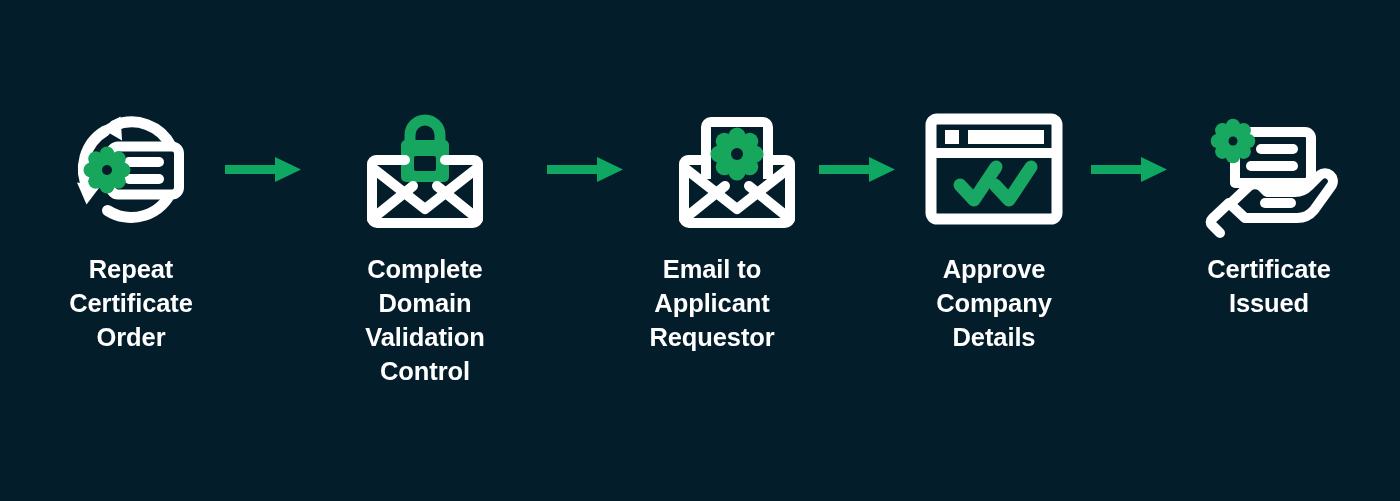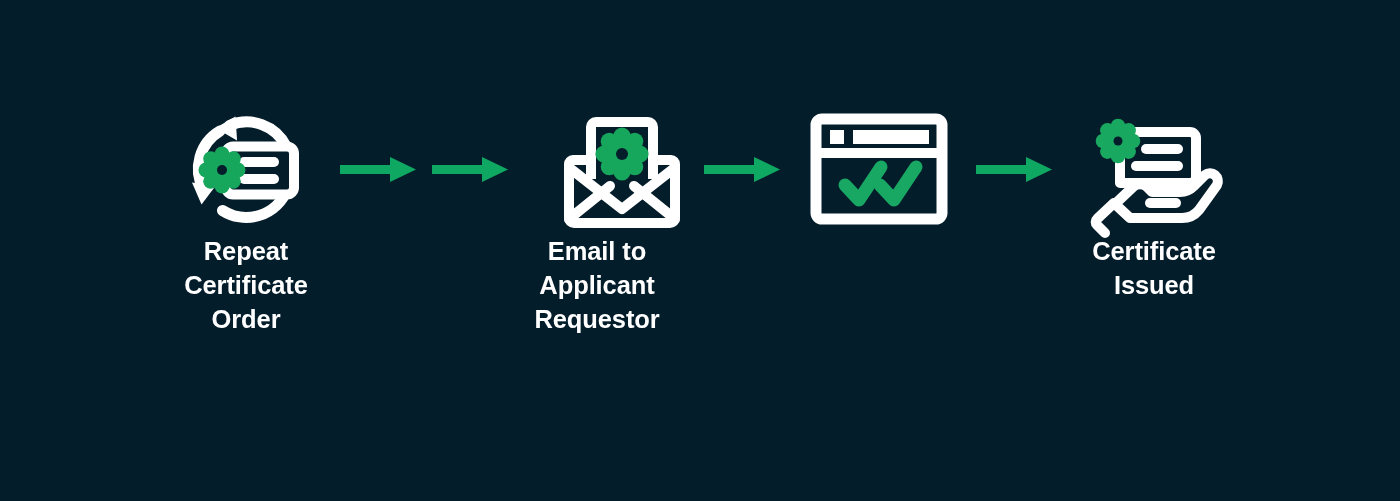--- a/index.html
+++ b/index.html
@@ -45,20 +45,21 @@
     align-items: center;
     justify-content: center;
   }
 
   .step-icon svg {
     display: block;
     overflow: visible;
   }
 
   .step-label {
+    margin-top: 18px;
     text-align: center;
     color: #ffffff;
     font-size: 25.5px;
     line-height: 34px;
     font-weight: bold;
     letter-spacing: -0.1px;
     white-space: pre-line;
     width: 200px;
   }
 
@@ -131,20 +132,44 @@
 Order</div>
     </div>
 
     <div class="arrow">
       <svg width="78" height="32" viewBox="0 0 78 32">
         <rect x="0" y="12" width="56" height="9" fill="#0fa863"></rect>
         <path d="M50 4 L76 16.5 L50 29 Z" fill="#0fa863"></path>
       </svg>
     </div>
 
+    <div class="step step-1">
+      <div class="step-icon">
+        <svg width="128" height="126" viewBox="0 0 128 126" fill="none">
+
+          <g>
+            <path d="M49 38 v-9 a15 15 0 0 1 30 0 v9" stroke="#17a65f" stroke-width="11" fill="none" stroke-linecap="round"></path>
+            <rect x="40" y="34" width="48" height="42" rx="5" fill="#17a65f"></rect>
+            <rect x="53" y="50" width="22" height="15" rx="2" fill="#041d2b"></rect>
+          </g>
+
+          <g>
+            <path d="M11 61.5 L64 103 L117 61.5 L117 112 a5 5 0 0 1 -5 5 L16 117 a5 5 0 0 1 -5 -5 Z" fill="#041d2b" stroke="#ffffff" stroke-width="10" stroke-linejoin="round"></path>
+
+            <path d="M11 62 L11 58 a4 4 0 0 1 4 -4 L44 54" stroke="#ffffff" stroke-width="10" fill="none" stroke-linecap="round" stroke-linejoin="round"></path>
+            <path d="M117 62 L117 58 a4 4 0 0 0 -4 -4 L84 54" stroke="#ffffff" stroke-width="10" fill="none" stroke-linecap="round" stroke-linejoin="round"></path>
+            <path d="M11 113 L52 80" stroke="#ffffff" stroke-width="10" fill="none" stroke-linecap="round"></path>
+            <path d="M117 113 L76 80" stroke="#ffffff" stroke-width="10" fill="none" stroke-linecap="round"></path>
+          </g>
+        </svg>
+      </div>
+      <div class="step-label">Complete Domain
+Validation
+Control</div>
+    </div>
 
     <div class="arrow">
       <svg width="78" height="32" viewBox="0 0 78 32">
         <rect x="0" y="12" width="56" height="9" fill="#0fa863"></rect>
         <path d="M50 4 L76 16.5 L50 29 Z" fill="#0fa863"></path>
       </svg>
     </div>
 
     <div class="step step-2">
       <div class="step-icon">
@@ -195,20 +220,23 @@
           <line x1="11" y1="40" x2="127" y2="40" stroke="#ffffff" stroke-width="10"></line>
 
           <rect x="20" y="17" width="14" height="14" fill="#ffffff"></rect>
 
           <rect x="43" y="17" width="76" height="14" fill="#ffffff"></rect>
 
           <path d="M35 72 L49 87 L71 54" stroke="#19a863" stroke-width="13" fill="none" stroke-linecap="round" stroke-linejoin="round"></path>
           <path d="M70 72 L84 87 L106 54" stroke="#19a863" stroke-width="13" fill="none" stroke-linecap="round" stroke-linejoin="round"></path>
         </svg>
       </div>
+      <div class="step-label">Approve
+Company
+Details</div>
     </div>
 
     <div class="arrow">
       <svg width="78" height="32" viewBox="0 0 78 32">
         <rect x="0" y="12" width="56" height="9" fill="#0fa863"></rect>
         <path d="M50 4 L76 16.5 L50 29 Z" fill="#0fa863"></path>
       </svg>
     </div>
 
     <div class="step step-4">

